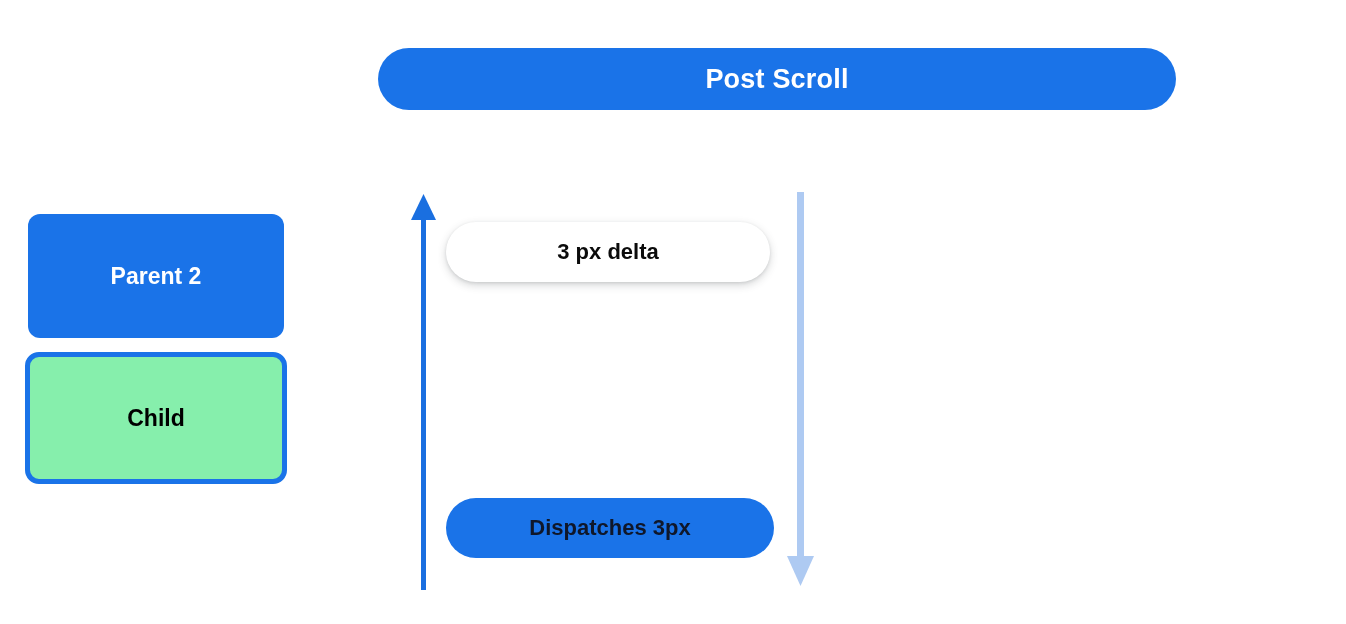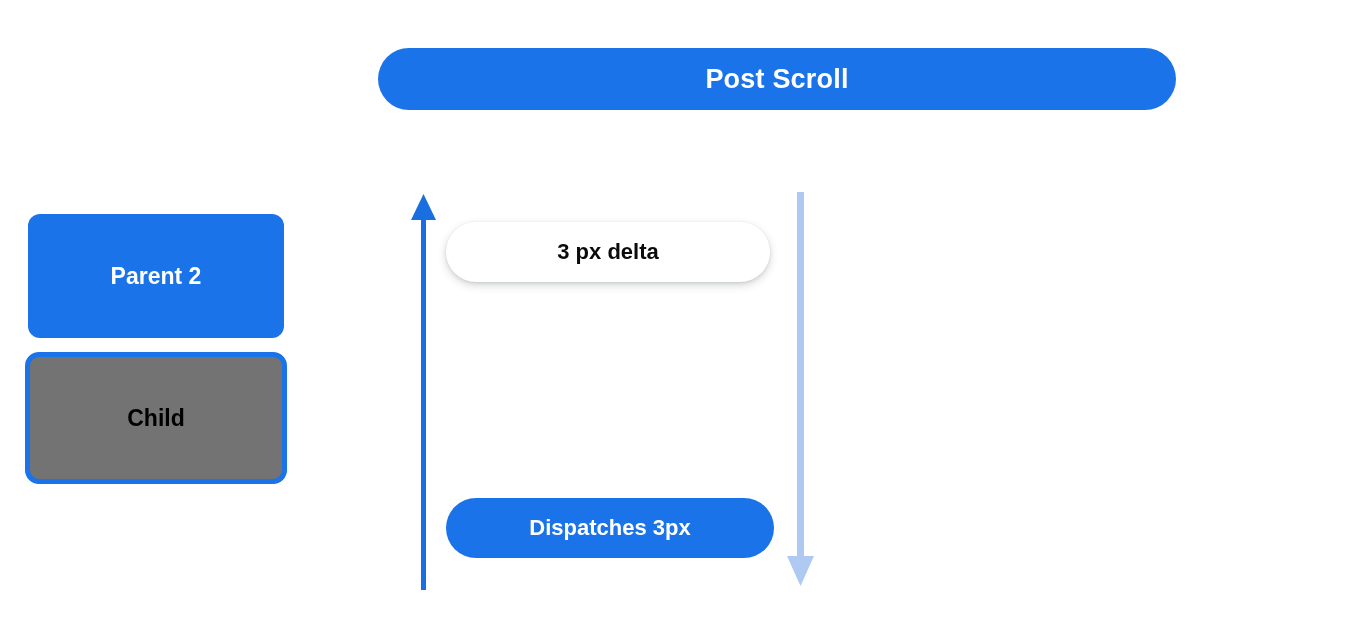--- a/index.html
+++ b/index.html
@@ -64,21 +64,21 @@
   .node-parent {
     height: 124px;
     background: #1a73e8;
     margin-bottom: 14px;
   }
   .node-parent .label {
     color: #ffffff;
   }
   .node-child {
     height: 132px;
-    background: #737373;
+    background: #86efac;
     border: 5px solid #1a73e8;
     border-radius: 14px;
     margin-left: -3px;
     width: 262px;
     align-items: center;
   }
   .node-child .label {
     color: #000000;
   }
 
@@ -126,21 +126,21 @@
   }
   .chip-dispatch {
     left: 446px;
     top: 498px;
     width: 328px;
     height: 60px;
     background: #1a73e8;
     border-radius: 30px;
   }
   .chip-dispatch .label {
-    color: #ffffff;
+    color: #0f172a;
   }
 </style>
 </head>
 <body>
 
 <div id="stage">
 
   <div class="header-pill">
     <span class="label">Post Scroll</span>
   </div>

